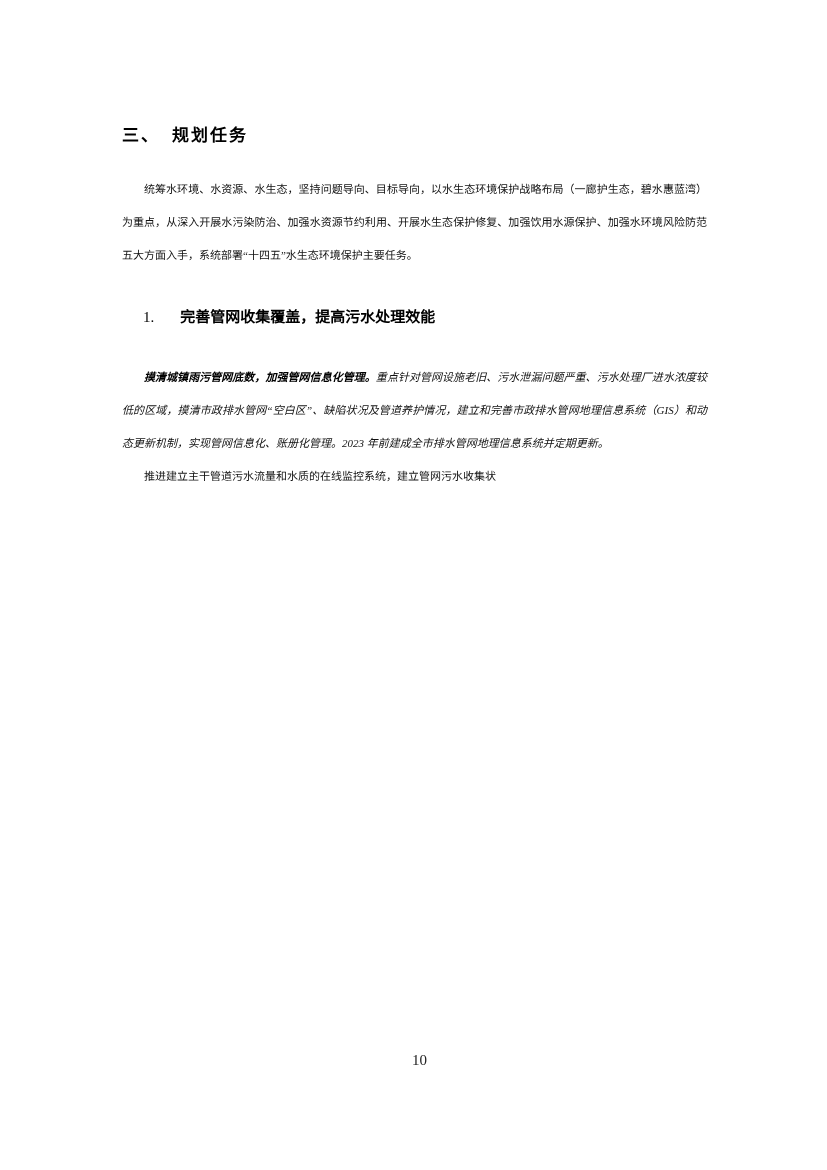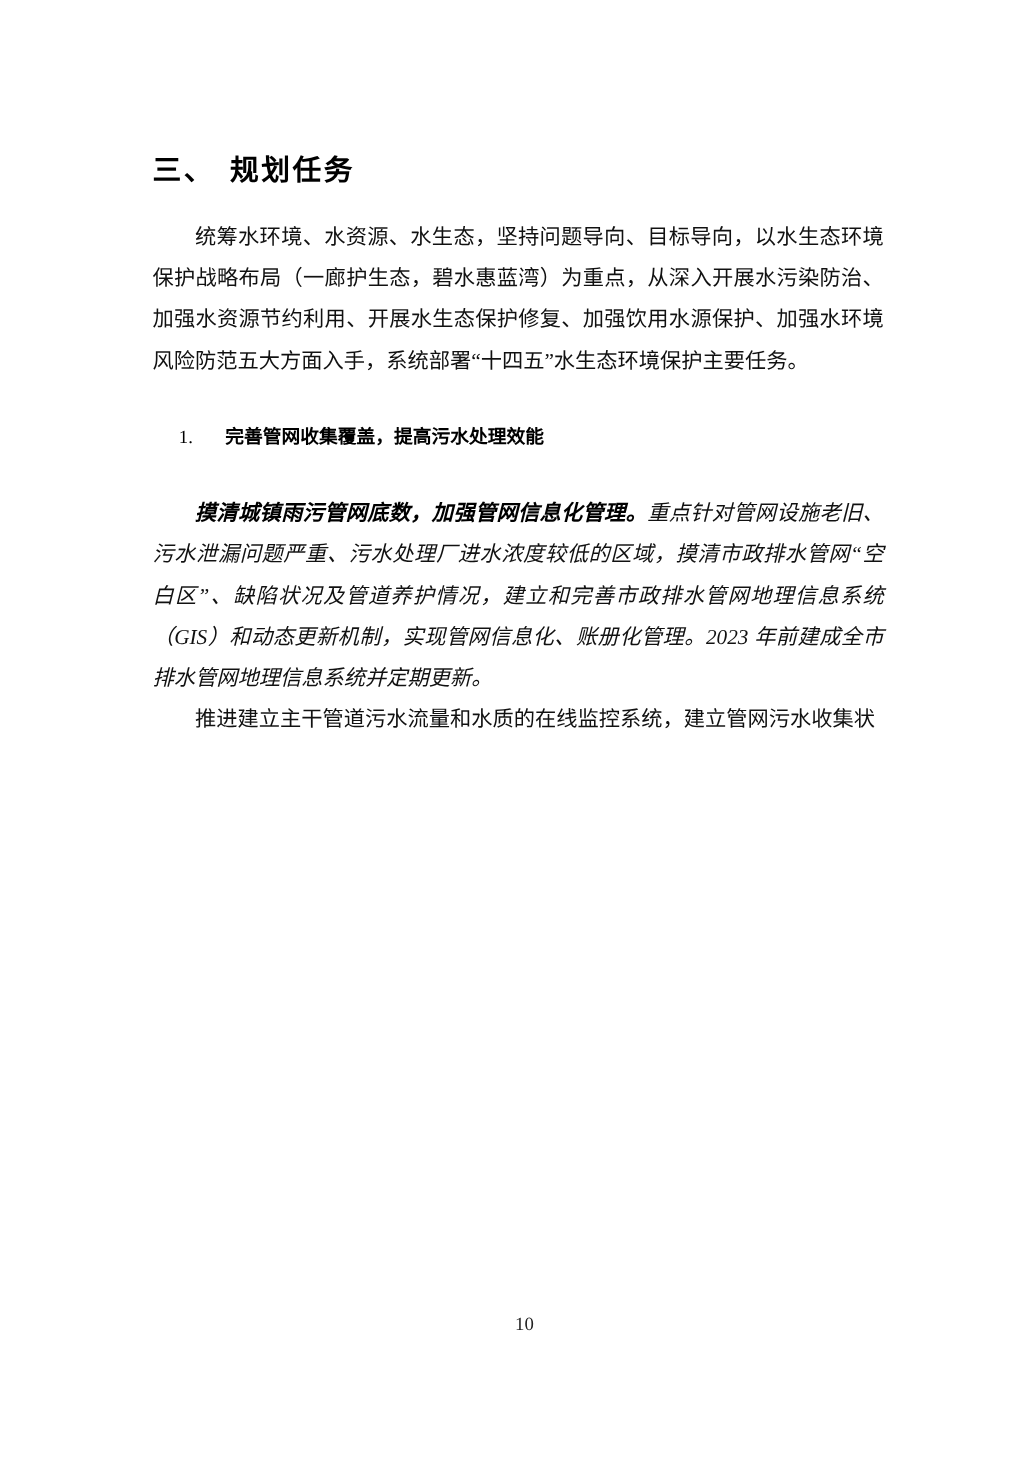--- a/index.html
+++ b/index.html
@@ -18,31 +18,31 @@
   }
   .content {
     box-sizing: border-box;
     padding: 122px 120px 0 122px;
     width: 827px;
   }
   .chapter-heading {
     margin: 0 0 23px 0;
     font-family: "Liberation Sans", "DejaVu Sans", sans-serif;
     font-weight: bold;
-    font-size: 23px;
+    font-size: 17px;
     line-height: 28px;
     letter-spacing: 2px;
     color: #000000;
   }
   .chapter-heading .num {
     margin-right: 12px;
   }
   p.body {
     margin: 0;
-    font-size: 17px;
+    font-size: 11px;
     line-height: 33px;
     text-align: justify;
     text-indent: 2em;
     color: #111111;
   }
   .section-heading {
     margin: 12px 0 0 0;
     font-family: "Liberation Sans", "DejaVu Sans", sans-serif;
     font-weight: bold;
     font-size: 20px;

